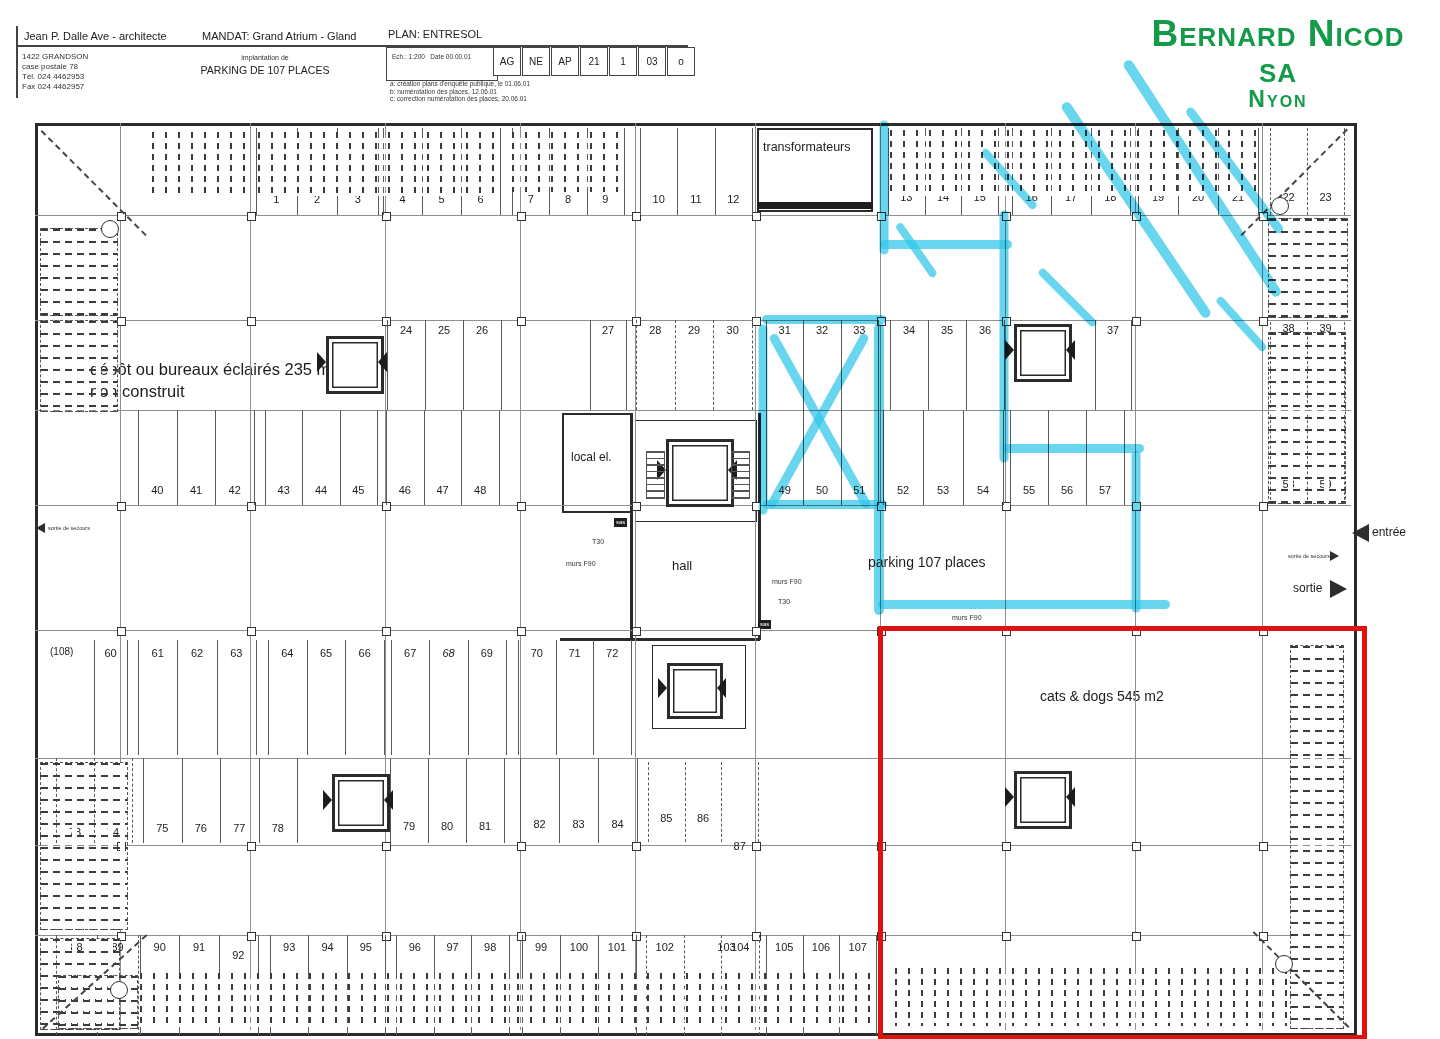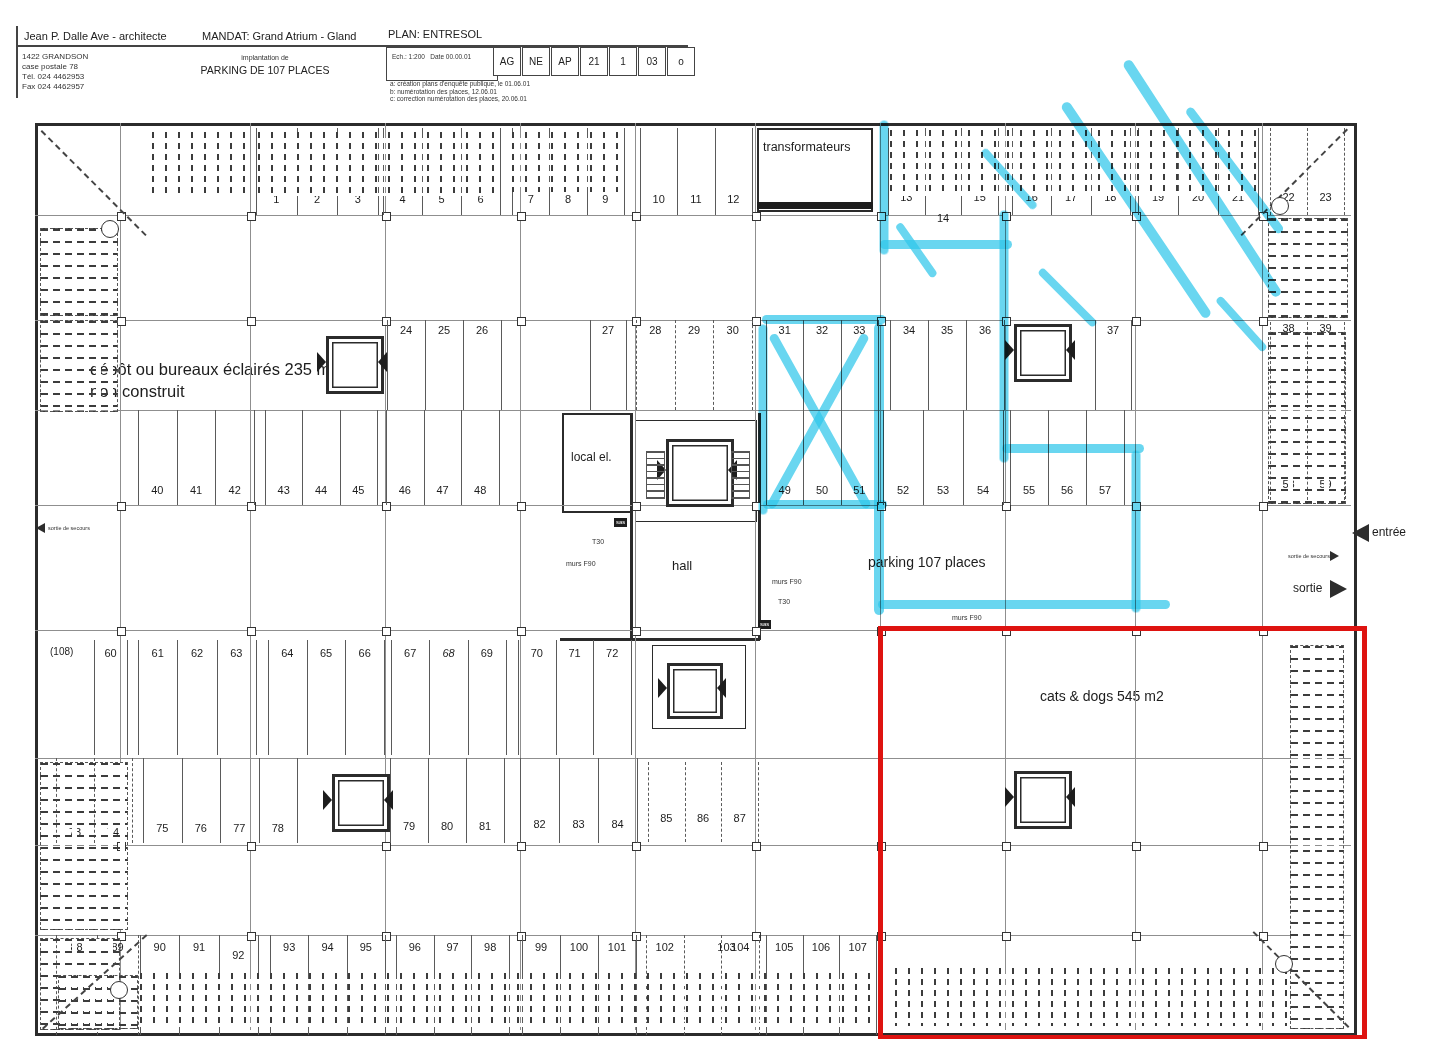--- a/index.html
+++ b/index.html
@@ -78,20 +78,24 @@
         <div class="cellbox" style="width: 26px; height: 27px; margin-right: 1px;">21</div>
         <div class="cellbox" style="width: 26px; height: 27px; margin-right: 1px;">1</div>
         <div class="cellbox" style="width: 26px; height: 27px; margin-right: 1px;">03</div>
         <div class="cellbox" style="width: 26px; height: 27px; margin-right: 1px;">o</div>
       </div>
     <div class="abs hdr-tiny" style="left:390px;top:80px;">a: création plans d'enquête publique, le 01.06.01
 b: numérotation des places, 12.06.01
 c: correction numérotation des places, 20.06.01</div>
   </div>
 
+  <div class="abs" style="left:1128px;top:16px;width:300px;text-align:center;color:#149b49;">
+    <div class="logo-main">Bernard Nicod sa</div>
+    <div class="logo-sub">Nyon</div>
+  </div>
 
   <div class="abs" id="plan" style="left:0;top:0;width:1440px;height:1039px;">
 
     <div class="abs wall" style="left:35px;top:123px;width:1316px;height:907px;"></div>
 
     <div class="abs room" style="left:757px;top:128px;width:112px;height:80px;"></div>
     <div class="abs" style="left:757px;top:202px;width:116px;height:7px;background:#1d1d1d;"></div>
     <div class="abs room" style="left:562px;top:413px;width:66px;height:96px;"></div>
     <div class="abs" style="left:758px;top:413px;width:2.5px;height:227px;background:#2b2b2b;"></div>
     <div class="abs" style="left:630px;top:413px;width:2.5px;height:227px;background:#2b2b2b;"></div>
@@ -232,21 +236,21 @@
         <div class="divline" style="position: absolute; left: 714.7px; top: 128px; height: 87px;"></div>
         <div class="divline" style="position: absolute; left: 752px; top: 128px; height: 87px;"></div>
         <div class="num" style="position: absolute; left: 658.7px; top: 193px;">10</div>
         <div class="num" style="position: absolute; left: 696px; top: 193px;">11</div>
         <div class="num" style="position: absolute; left: 733.3px; top: 193px;">12</div>
         <div class="divline" style="position: absolute; left: 888px; top: 128px; height: 87px;"></div>
         <div class="divline" style="position: absolute; left: 924.7px; top: 128px; height: 87px;"></div>
         <div class="divline" style="position: absolute; left: 961.3px; top: 128px; height: 87px;"></div>
         <div class="divline" style="position: absolute; left: 998px; top: 128px; height: 87px;"></div>
         <div class="num" style="position: absolute; left: 906.3px; top: 191px;">13</div>
-        <div class="num" style="position: absolute; left: 943px; top: 191px; margin-top: 21px;">14</div>
+        <div class="num" style="position: absolute; left: 943px; top: 191px;">14</div>
         <div class="num" style="position: absolute; left: 979.7px; top: 191px;">15</div>
         <div class="divline" style="position: absolute; left: 1012px; top: 128px; height: 87px;"></div>
         <div class="divline" style="position: absolute; left: 1051.3px; top: 128px; height: 87px;"></div>
         <div class="divline" style="position: absolute; left: 1090.7px; top: 128px; height: 87px;"></div>
         <div class="divline" style="position: absolute; left: 1130px; top: 128px; height: 87px;"></div>
         <div class="num" style="position: absolute; left: 1031.7px; top: 191px;">16</div>
         <div class="num" style="position: absolute; left: 1071px; top: 191px;">17</div>
         <div class="num" style="position: absolute; left: 1110.3px; top: 191px;">18</div>
         <div class="divline" style="position: absolute; left: 1138px; top: 128px; height: 87px;"></div>
         <div class="divline" style="position: absolute; left: 1178px; top: 128px; height: 87px;"></div>
@@ -404,21 +408,21 @@
         <div class="divline" style="position: absolute; left: 637px; top: 758px; height: 85px;"></div>
         <div class="num" style="position: absolute; left: 539.5px; top: 818px;">82</div>
         <div class="num" style="position: absolute; left: 578.5px; top: 818px;">83</div>
         <div class="num" style="position: absolute; left: 617.5px; top: 818px;">84</div>
         <div class="divline dash" style="position: absolute; left: 648px; top: 762px; height: 80px;"></div>
         <div class="divline dash" style="position: absolute; left: 684.7px; top: 762px; height: 80px;"></div>
         <div class="divline dash" style="position: absolute; left: 721.3px; top: 762px; height: 80px;"></div>
         <div class="divline dash" style="position: absolute; left: 758px; top: 762px; height: 80px;"></div>
         <div class="num" style="position: absolute; left: 666.3px; top: 812px;">85</div>
         <div class="num" style="position: absolute; left: 703px; top: 812px;">86</div>
-        <div class="num" style="position: absolute; left: 739.7px; top: 812px;">87</div>
+        <div class="num" style="position: absolute; left: 739.7px; top: 840px;">87</div>
         <div class="divline dash" style="position: absolute; left: 56px; top: 935px; height: 100px;"></div>
         <div class="divline dash" style="position: absolute; left: 97px; top: 935px; height: 100px;"></div>
         <div class="divline dash" style="position: absolute; left: 138px; top: 935px; height: 100px;"></div>
         <div class="num" style="position: absolute; left: 76.5px; top: 941px;">88</div>
         <div class="num" style="position: absolute; left: 117.5px; top: 941px;">89</div>
         <div class="divline" style="position: absolute; left: 140px; top: 935px; height: 100px;"></div>
         <div class="divline" style="position: absolute; left: 179.3px; top: 935px; height: 100px;"></div>
         <div class="divline" style="position: absolute; left: 218.7px; top: 935px; height: 100px;"></div>
         <div class="divline" style="position: absolute; left: 258px; top: 935px; height: 100px;"></div>
         <div class="num" style="position: absolute; left: 159.7px; top: 941px;">90</div>

